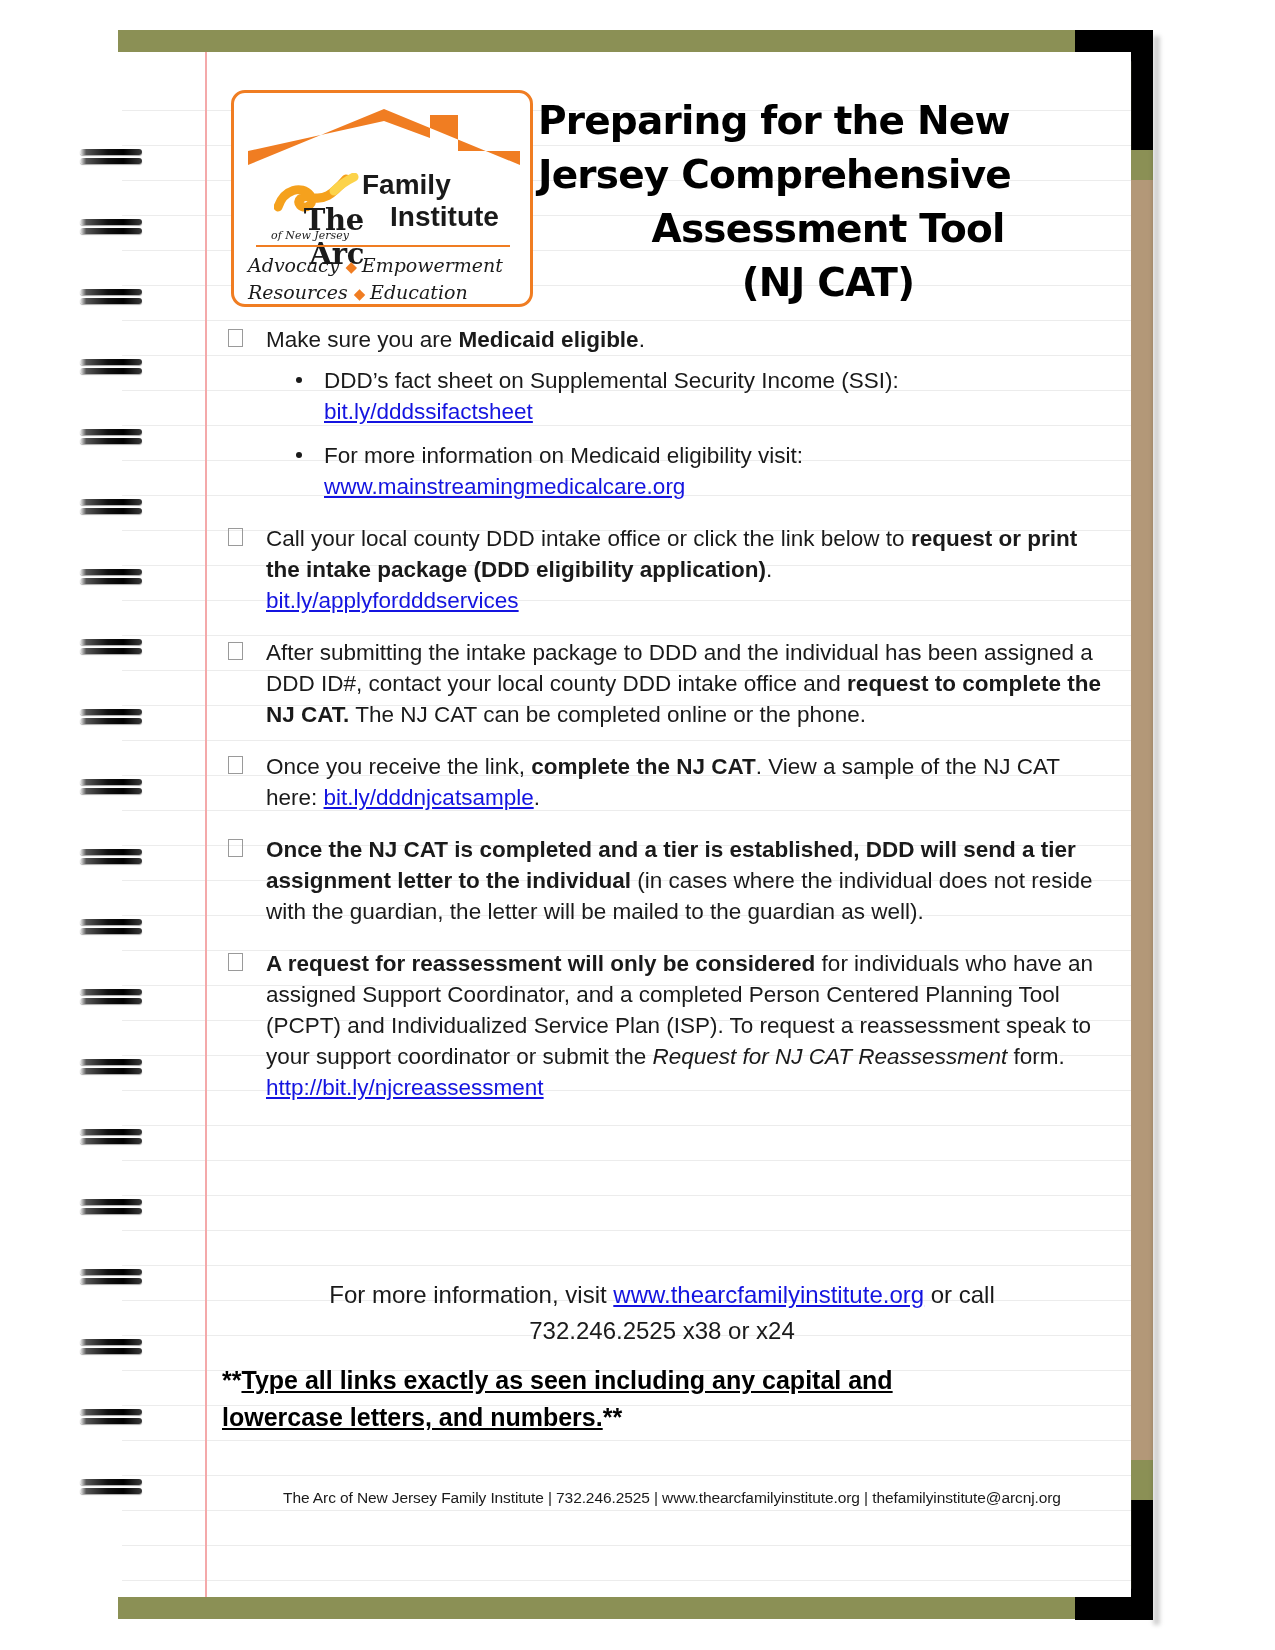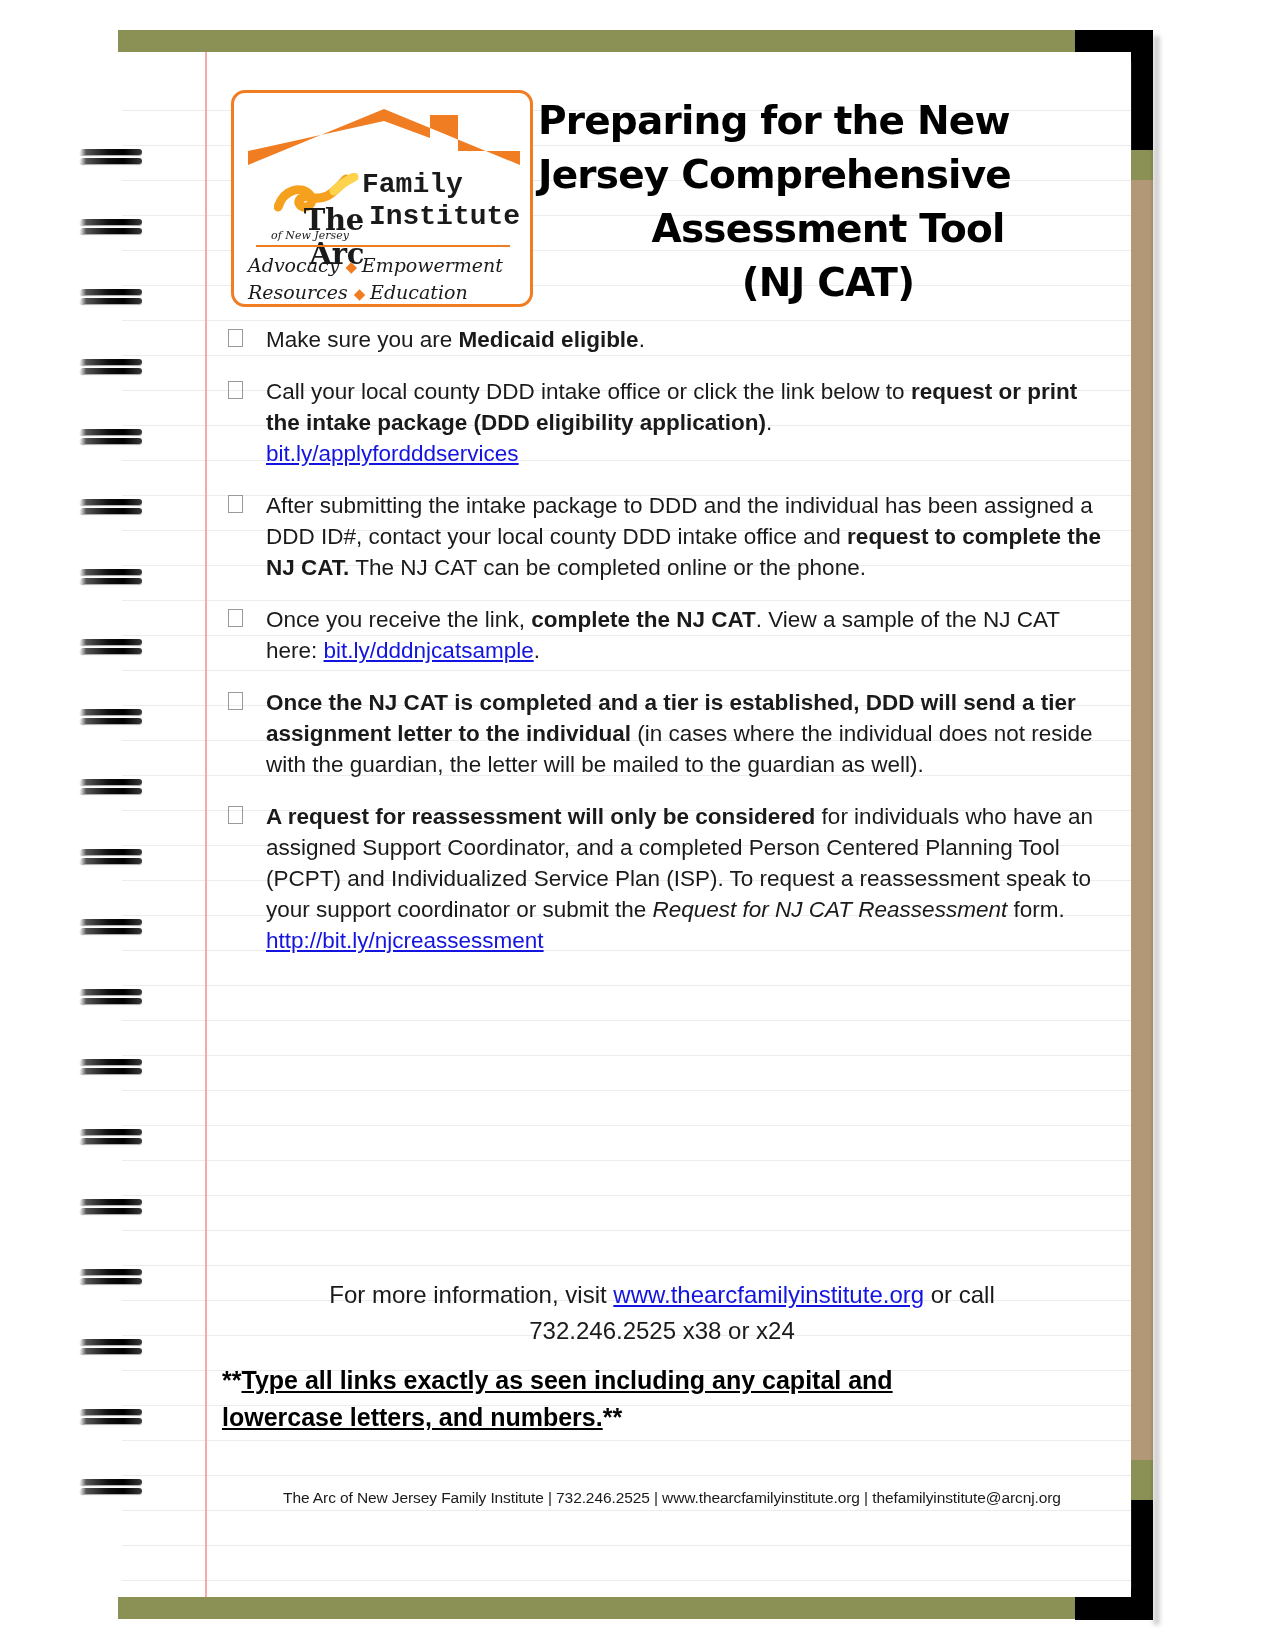--- a/index.html
+++ b/index.html
@@ -165,21 +165,21 @@
     text-align: center;
     font-family: "DejaVu Serif", serif;
     font-style: italic;
     font-size: 11px;
     color: #1a1a1a;
   }
   .logo-family {
     position: absolute;
     left: 128px; top: 76px;
     width: 165px;
-    font-family: Liberation Mono, monospace;
+    font-family: Liberation Sans, sans-serif;
     font-weight: bold;
     font-size: 28px;
     line-height: 32px;
     color: #1a1a1a;
   }
   .logo-family .l1 { display:block; }
   .logo-family .l2 { display:block; text-align: center; }
   .logo-divider {
     position: absolute;
     left: 22px; top: 152px;
@@ -411,20 +411,30 @@
         <span class="t-l4">(NJ CAT)</span>
       </div>
     </div>
 
     <div class="body-list">
 
       <div class="item">
         <span class="box"></span>
         <span>Make sure you are </span><b>Medicaid eligible</b><span>.</span>
         <ul class="sub-list">
+          <li>
+            <span class="dot"></span>
+            <span>DDD’s fact sheet on Supplemental Security Income (SSI):</span><br>
+            <a class="lnk" href="#">bit.ly/dddssifactsheet</a>
+          </li>
+          <li>
+            <span class="dot"></span>
+            <span>For more information on Medicaid eligibility visit:</span><br>
+            <a class="lnk" href="#">www.mainstreamingmedicalcare.org</a>
+          </li>
         </ul>
       </div>
 
       <div class="item">
         <span class="box"></span>
         <span>Call your local county DDD intake office or click the link below to </span><b>request or print the intake package (DDD eligibility application)</b><span>.</span><br>
         <a class="lnk" href="#">bit.ly/applyfordddservices</a>
       </div>
 
       <div class="item">

